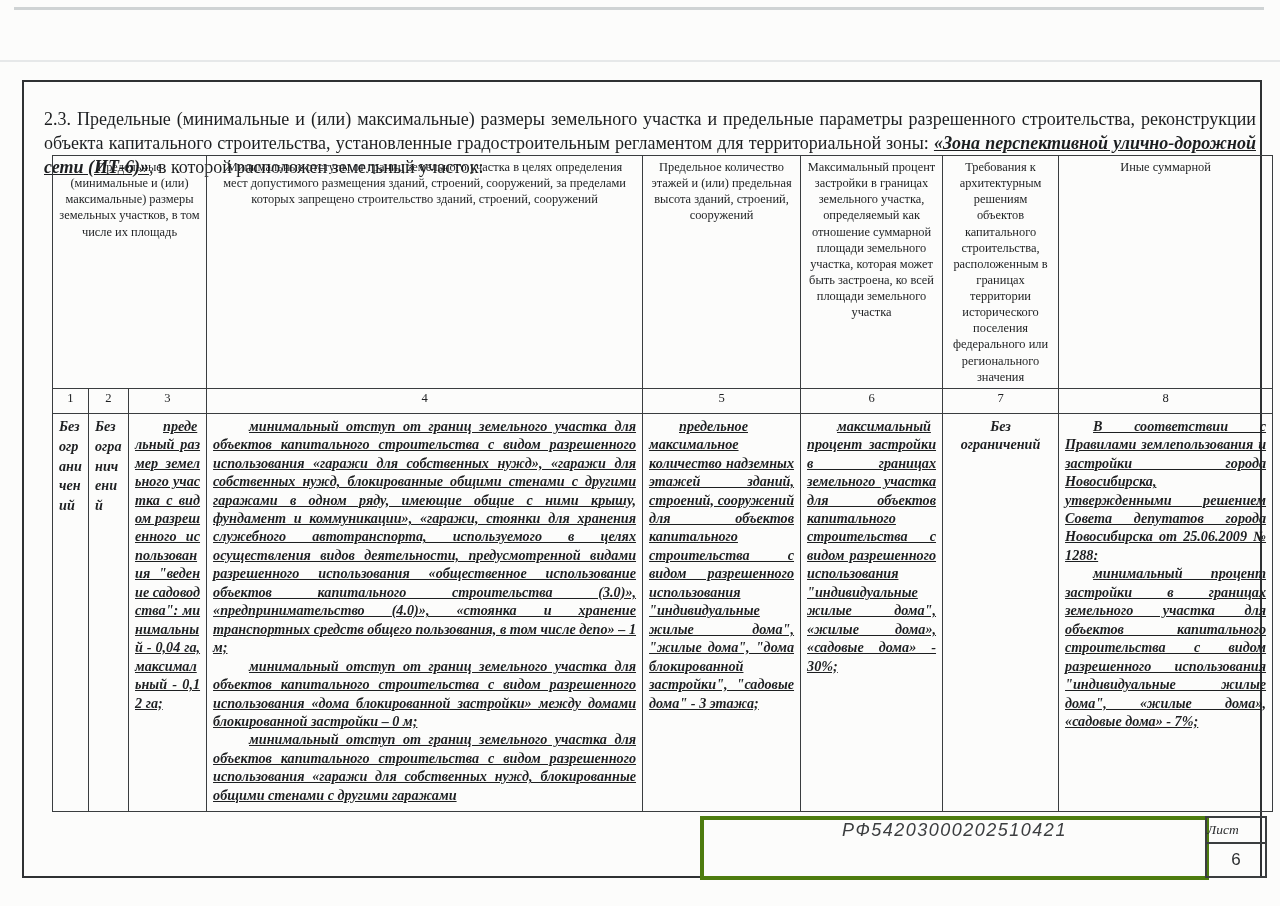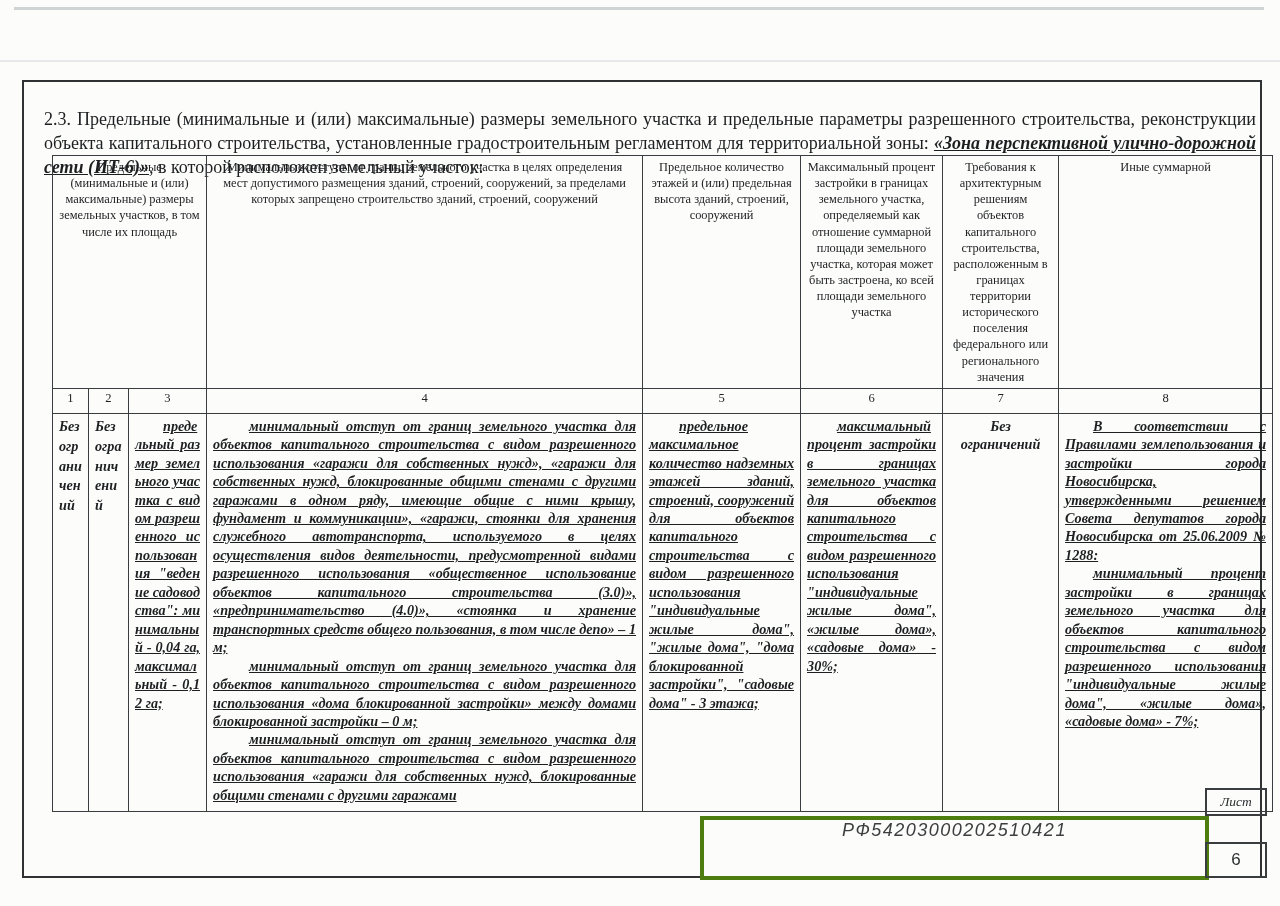--- a/index.html
+++ b/index.html
@@ -28,22 +28,22 @@
   .area-cell p { text-indent:28px; }
   .setback-cell p { text-align:justify; text-indent:36px; }
   .floors-cell p, .percent-cell p { text-align:justify; text-indent:30px; }
   .arch-cell { text-align:center; font-size:14.2px; }
   .other-cell p { text-align:justify; text-indent:28px; }
 
   .stamp-box { position:absolute; left:700px; top:816px; width:501px; height:56px; border:4px solid #4d7c0f;
                display:flex; align-items:flex-start; justify-content:center; }
   .stamp-text { font-family:"Liberation Sans", sans-serif; font-style:italic; font-size:18px;
                 letter-spacing:1.5px; color:#3c3e40; }
-  .sheet-label-box { position:absolute; left:1205px; top:788px; width:58px; height:24px; border:2px solid #3a3d3f;
-                     display:flex; align-items:center; justify-content:center;
+  .sheet-label-box { position:absolute; left:1205px; top:816px; width:58px; height:24px; border:2px solid #3a3d3f;
+                     display:flex; align-items:center; 
                      font-style:italic; font-size:13.5px; color:#2c2e30; }
   .sheet-num-box { position:absolute; left:1205px; top:842px; width:58px; height:32px; border:2px solid #3a3d3f;
                    display:flex; align-items:center; justify-content:center;
                    font-family:"Liberation Sans", sans-serif; font-size:17px; color:#2c2e30; }
 </style>
 </head>
 <body>
 
 <div class="canvas">
 

